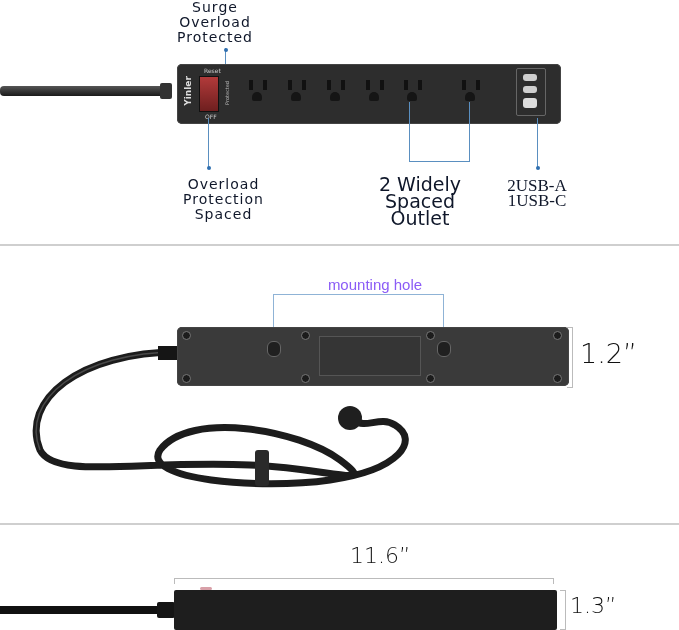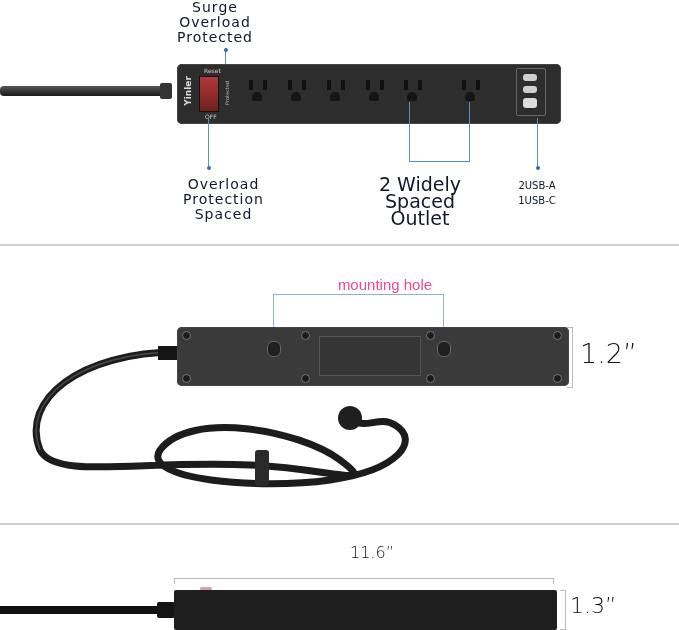--- a/index.html
+++ b/index.html
@@ -93,30 +93,30 @@
   <div class="leader" style="left:409px;top:102px;width:1px;height:60px;"></div>
   <div class="leader" style="left:469px;top:102px;width:1px;height:60px;"></div>
   <div class="leader" style="left:409px;top:161px;width:61px;height:1px;"></div>
   <div class="abs label" style="left:360px;top:176px;width:120px;font-size:19px;line-height:17px;letter-spacing:0;">
     <div>2 Widely</div>
     <div>Spaced Outlet</div>
   </div>
 
   <div class="leader" style="left:537px;top:118px;width:1px;height:50px;"></div>
   <div class="dot" style="left:536px;top:166px;"></div>
-  <div class="abs label" style="left:505px;top:178px;width:64px;font-size:10px;line-height:15px;letter-spacing:0;">
+  <div class="abs label" style="left:505px;top:178px;width:64px;font-size:17px;line-height:15px;letter-spacing:0;font-family:Liberation Serif, serif;">
     <div>2USB-A</div>
     <div>1USB-C</div>
   </div>
 </div>
 
 <div class="divider" style="top:244px;"></div>
 
 <div>
-  <div class="abs" style="left:295px;top:276px;width:180px;text-align:center;font-family:'Liberation Sans',sans-serif;font-size:15px;color:#ec4899;">mounting hole</div>
+  <div class="abs" style="left:285px;top:276px;width:180px;text-align:center;font-family:'Liberation Sans',sans-serif;font-size:15px;color:#8b5cf6;">mounting hole</div>
   <div class="leader" style="left:273px;top:294px;width:170px;height:1px;background:#8fb3d6;"></div>
   <div class="leader" style="left:273px;top:294px;width:1px;height:40px;background:#8fb3d6;"></div>
   <div class="leader" style="left:443px;top:294px;width:1px;height:40px;background:#8fb3d6;"></div>
 
   <svg class="abs" style="left:0;top:340px;" width="460" height="170" viewBox="0 0 460 170">
     <path d="M178 12 C 80 12, 20 60, 40 110 C 55 140, 140 120, 250 125 C 330 128, 380 150, 340 120 C 300 90, 190 70, 160 110 C 140 140, 260 150, 330 140 C 400 130, 420 100, 395 85 C 380 75, 365 90, 355 80" fill="none" stroke="#1c1c1c" stroke-width="7" stroke-linecap="round"></path>
     <path d="M178 12 C 80 12, 20 60, 40 110" fill="none" stroke="#4a4a4a" stroke-width="1.5"></path>
     <rect x="255" y="110" width="14" height="36" rx="3" fill="#2a2a2a"></rect>
     <circle cx="350" cy="78" r="12" fill="#1f1f1f"></circle>
     <rect x="158" y="6" width="22" height="14" fill="#151515"></rect>
@@ -135,21 +135,21 @@
     <div class="keyhole" style="left:260px;top:14px;"></div>
     <div class="abs" style="left:142px;top:9px;width:100px;height:38px;border:1px solid #555;background:#353535;"></div>
   </div>
   <div class="bracket" style="left:567px;top:327px;width:5px;height:59px;border-left:none;"></div>
   <div class="dim" style="left:580px;top:338px;font-size:27px;">1.2”</div>
 </div>
 
 <div class="divider" style="top:523px;"></div>
 
 <div>
-  <div class="dim" style="left:350px;top:543px;font-size:16px;">11.6”</div>
+  <div class="dim" style="left:350px;top:543px;font-size:22px;">11.6”</div>
   <div class="bracket" style="left:174px;top:578px;width:378px;height:5px;border-bottom:none;"></div>
   <div class="abs" style="left:0;top:606px;width:165px;height:8px;background:#111;"></div>
   <div class="abs" style="left:157px;top:602px;width:18px;height:16px;background:#151515;border-radius:2px;"></div>
   <div class="abs" style="left:174px;top:590px;width:383px;height:40px;background:#1e1e1e;border-radius:2px;"></div>
   <div class="abs" style="left:200px;top:587px;width:12px;height:3px;background:#d8a0a8;border-radius:2px;"></div>
   <div class="bracket" style="left:560px;top:590px;width:5px;height:38px;border-left:none;"></div>
   <div class="dim" style="left:570px;top:593px;font-size:22px;">1.3”</div>
 </div>
 
 </body></html>

